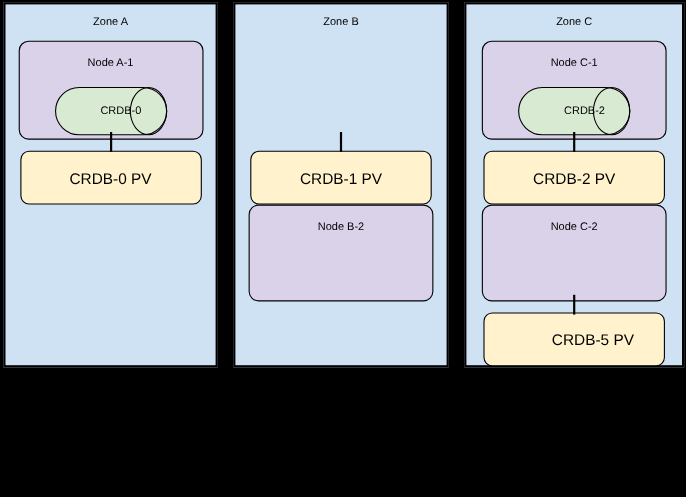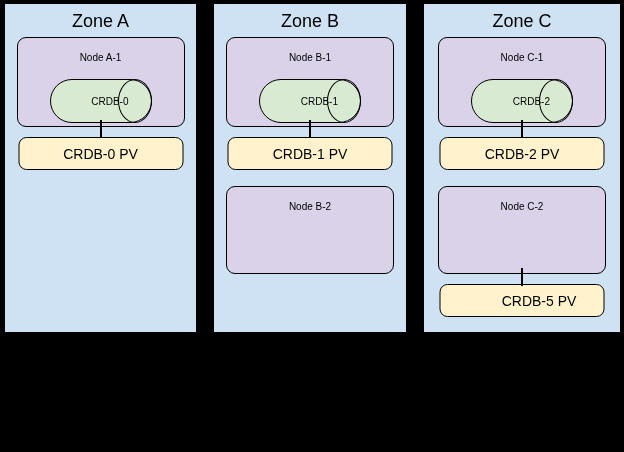--- a/index.html
+++ b/index.html
@@ -33,21 +33,21 @@
   .zone-a { left: 3px;   width: 195px; }
   .zone-b { left: 212px; width: 196px; }
   .zone-c { left: 422px; width: 200px; }
 
   .zone-title {
     position: absolute;
     top: 9px;
     left: 0;
     width: 100%;
     text-align: center;
-    font-size: 18px;
+    font-size: 10px;
     line-height: 16px;
   }
   .node {
     position: absolute;
     left: 50%;
     transform: translateX(-50%);
     width: 168px;
     background: var(--node-fill);
     border: 1.4px solid var(--border-color);
     border-radius: 9px;
@@ -101,21 +101,21 @@
     background: var(--border-color);
     z-index: 3;
   }
   .connector-1 { top: 116px; height: 18px; }
   .connector-2 { top: 264px; height: 18px; }
   .pv {
     position: absolute;
     left: 50%;
     transform: translateX(-50%);
     width: 165px;
-    height: 33px;
+    height: 49px;
     background: var(--pv-fill);
     border: 1.4px solid var(--border-color);
     border-radius: 8px;
     display: flex;
     align-items: center;
     justify-content: center;
     font-size: 14px;
     z-index: 2;
   }
   .pv-1 { top: 133px; }
@@ -136,27 +136,20 @@
       </div>
     </div>
     <div class="connector connector-1"></div>
     <div class="pv pv-1">
       <span>CRDB-0 PV</span>
     </div>
   </section>
 
   <section class="zone zone-b">
     <div class="zone-title">Zone B</div>
-    <div class="node node-1">
-      <div class="node-title">Node B-1</div>
-      <div class="cylinder">
-        <span class="cyl-cap"></span>
-        <span class="cyl-label">CRDB-1</span>
-      </div>
-    </div>
     <div class="connector connector-1"></div>
     <div class="pv pv-1">
       <span>CRDB-1 PV</span>
     </div>
     <div class="node node-2">
       <div class="node-title">Node B-2</div>
     </div>
   </section>
 
   <section class="zone zone-c">

